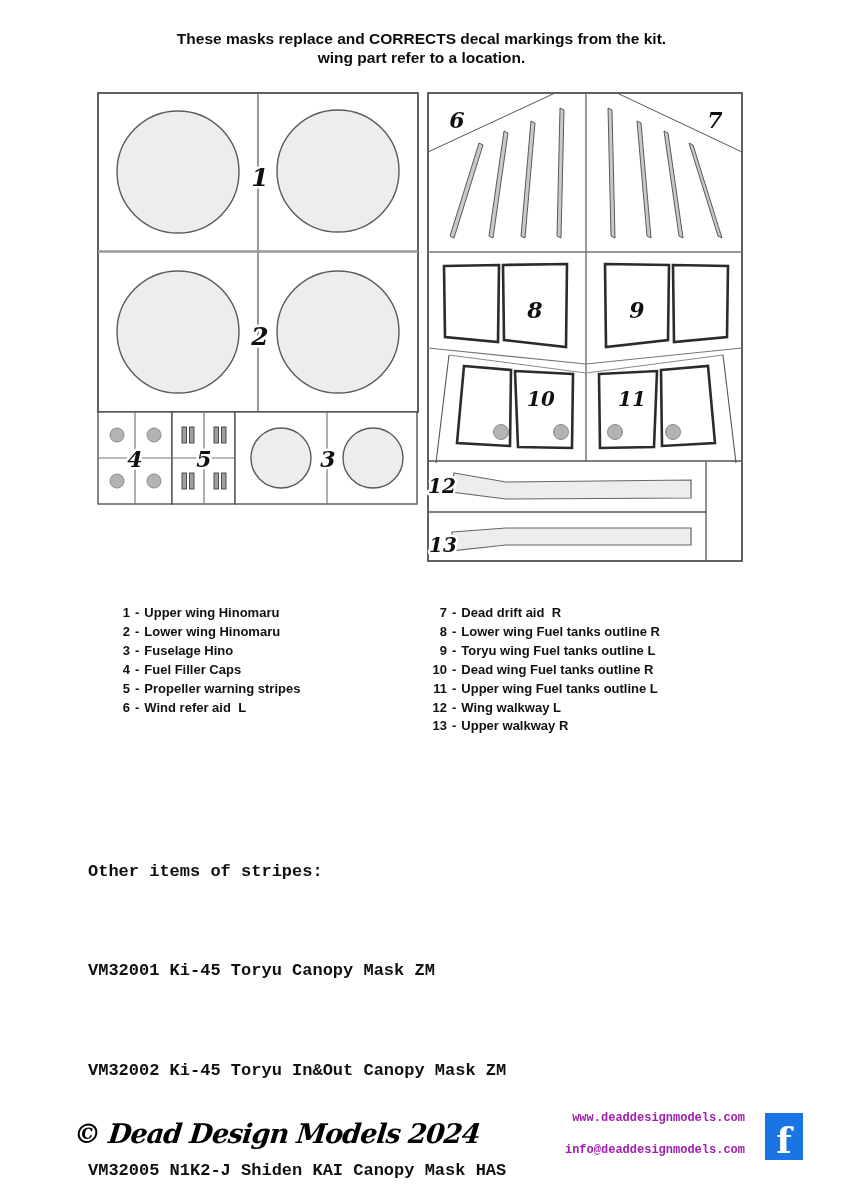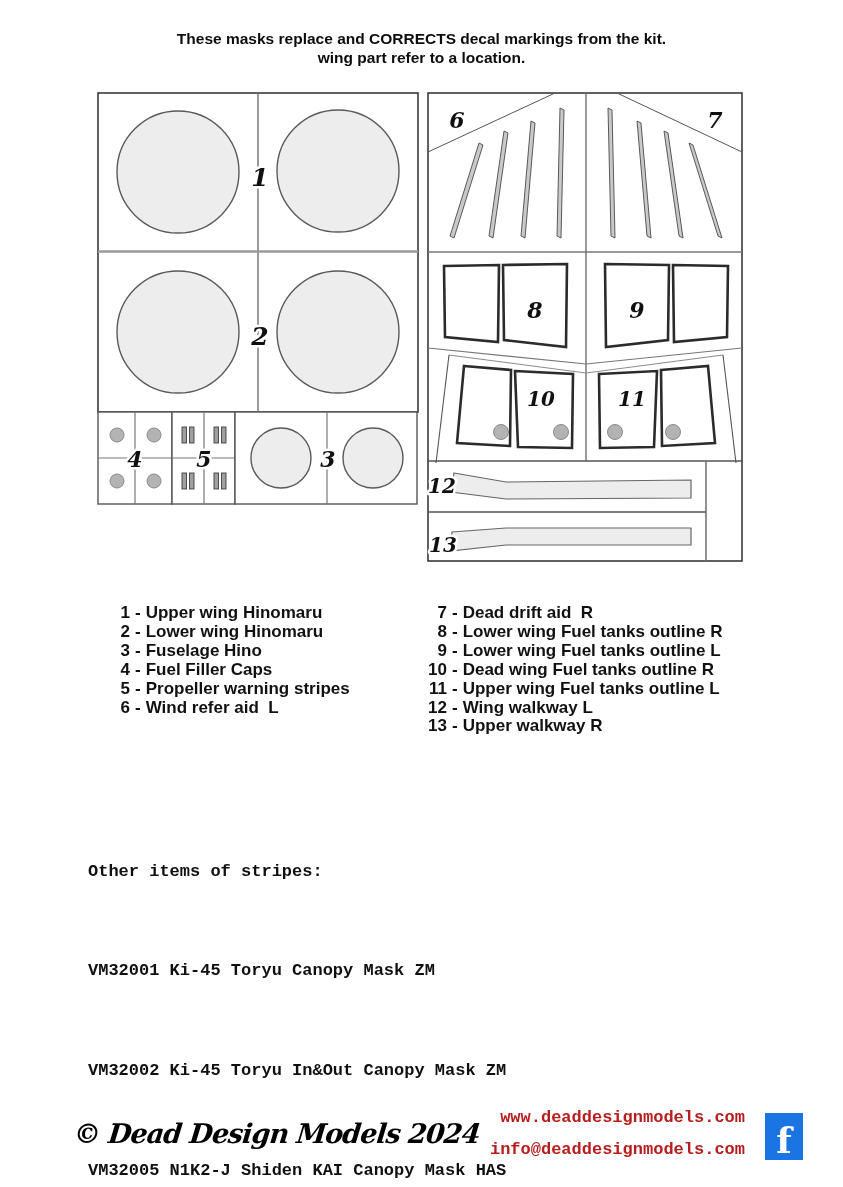--- a/index.html
+++ b/index.html
@@ -18,21 +18,21 @@
   .panel-right { position:absolute; left:427px; top:92px; width:316px; height:470px; }
   .pn {
     font-family:"DejaVu Serif", serif; font-style:italic; font-weight:700;
     fill:#101010; text-anchor:middle; paint-order:stroke; stroke:#ffffff;
     stroke-width:5px; stroke-linejoin:round;
   }
   .pn-lg { font-size:25px; }
   .pn-sm { font-size:22px; }
   .pn-md { font-size:20px; }
   
-  .legend { position:absolute; top:604px; font-size:17px; font-weight:bold; line-height:18.9px; }
+  .legend { position:absolute; top:604px; font-size:13px; font-weight:bold; line-height:18.9px; }
   .legend-left  { left:118px; }
   .legend-right { left:425px; }
   .lrow { white-space:nowrap; }
   .lnum { display:inline-block; text-align:right; }
   .legend-left  .lnum { width:12px; }
   .legend-right .lnum { width:22px; }
   .lsep { display:inline-block; margin:0 5px; }
   .llabel { white-space:pre; }
   
   .other {
@@ -44,21 +44,21 @@
   
   .copyright {
     position:absolute; left:74px; top:1118px;
     font-family:"DejaVu Serif", serif; font-style:italic; font-weight:700;
     font-size:27px; letter-spacing:-1px; transform:skewX(-6deg); color:#000;
     white-space:nowrap;
   }
   .contact {
     position:absolute; right:98px; top:1102px; text-align:right;
     font-family:"Liberation Mono","DejaVu Sans Mono",monospace;
-    font-weight:bold; font-size:17px; line-height:32px; color:#b91c1c;
+    font-weight:bold; font-size:12px; line-height:32px; color:#a21caf;
     white-space:nowrap;
   }
   .fb {
     position:absolute; left:765px; top:1113px; width:38px; height:47px;
     display:flex; align-items:flex-end; justify-content:center;
     font-family:"DejaVu Serif", serif; font-weight:bold; font-size:36px;
     color:#ffffff; line-height:40px;
   }
 </style>
 </head>
@@ -197,21 +197,21 @@
     <div class="lrow"><span class="lnum">2</span><span class="lsep">-</span><span class="llabel">Lower wing Hinomaru</span></div>
     <div class="lrow"><span class="lnum">3</span><span class="lsep">-</span><span class="llabel">Fuselage Hino</span></div>
     <div class="lrow"><span class="lnum">4</span><span class="lsep">-</span><span class="llabel">Fuel Filler Caps</span></div>
     <div class="lrow"><span class="lnum">5</span><span class="lsep">-</span><span class="llabel">Propeller warning stripes</span></div>
     <div class="lrow"><span class="lnum">6</span><span class="lsep">-</span><span class="llabel">Wind refer aid  L</span></div>
   </div>
 
   <div class="legend legend-right">
     <div class="lrow"><span class="lnum">7</span><span class="lsep">-</span><span class="llabel">Dead drift aid  R</span></div>
     <div class="lrow"><span class="lnum">8</span><span class="lsep">-</span><span class="llabel">Lower wing Fuel tanks outline R</span></div>
-    <div class="lrow"><span class="lnum">9</span><span class="lsep">-</span><span class="llabel">Lower wing Fuel tanks outline L</span></div>
+    <div class="lrow"><span class="lnum">9</span><span class="lsep">-</span><span class="llabel">Toryu wing Fuel tanks outline L</span></div>
     <div class="lrow"><span class="lnum">10</span><span class="lsep">-</span><span class="llabel">Dead wing Fuel tanks outline R</span></div>
     <div class="lrow"><span class="lnum">11</span><span class="lsep">-</span><span class="llabel">Upper wing Fuel tanks outline L</span></div>
     <div class="lrow"><span class="lnum">12</span><span class="lsep">-</span><span class="llabel">Wing walkway L</span></div>
     <div class="lrow"><span class="lnum">13</span><span class="lsep">-</span><span class="llabel">Upper walkway R</span></div>
   </div>
 
   <div class="other">
     <div>Other items of stripes:</div>
     <div>VM32001 Ki-45 Toryu Canopy Mask ZM</div>
     <div>VM32002 Ki-45 Toryu In&amp;Out Canopy Mask ZM</div>

